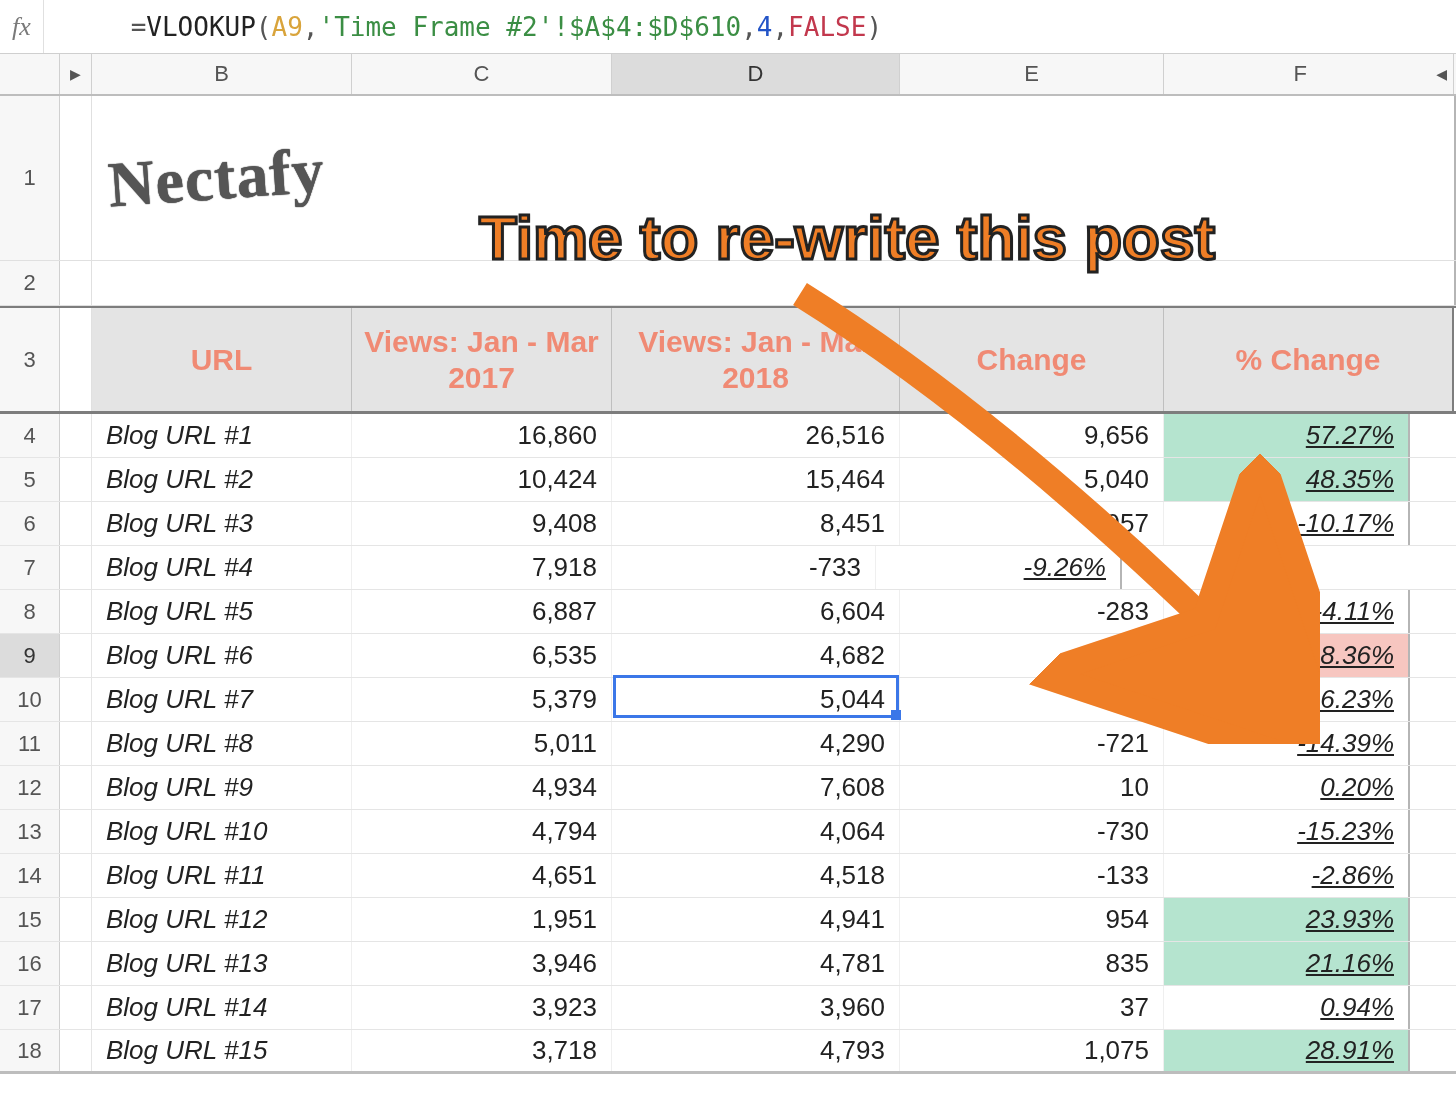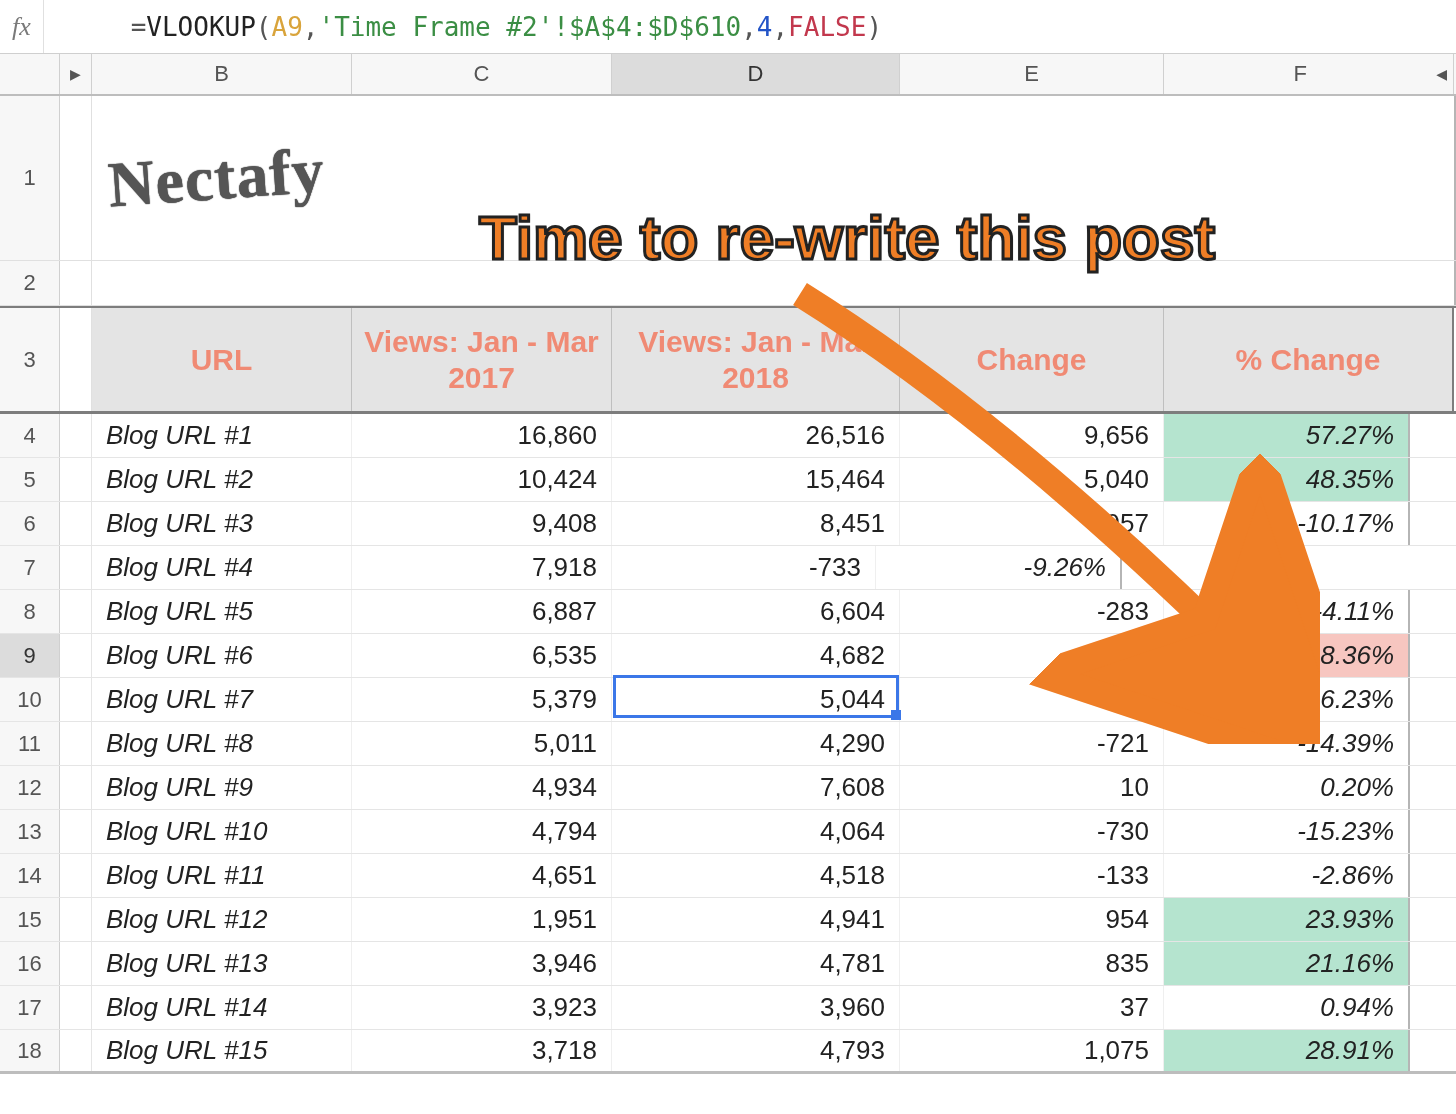--- a/index.html
+++ b/index.html
@@ -159,21 +159,21 @@
     background:#e4e4e4;
     border-right:1px solid #bfbfbf;
     padding: 6px 10px;
     line-height:1.2;
   }
 
   .data-B { width:260px; border-right:1px solid #efefef; }
   .data-C { width:260px; border-right:1px solid #efefef; }
   .data-D { width:288px; border-right:1px solid #efefef; }
   .data-E { width:264px; border-right:1px solid #efefef; }
-  .data-F { width:246px; border-right:2px solid #b5b5b5; }
+  .data-F { width:246px; border-right:2px solid #b5b5b5;text-decoration:underline; }
 
   .hl-green { background:#b5e4cf; }
   .hl-red   { background:#f7c6c0; }
 
   .row-3 .gutter, .row-1 .gutter, .row-2 .gutter { border-right:1px solid #e0e0e0; }
 
   
   .selection {
     position:absolute;
     border: 3px solid #3b77e8;

